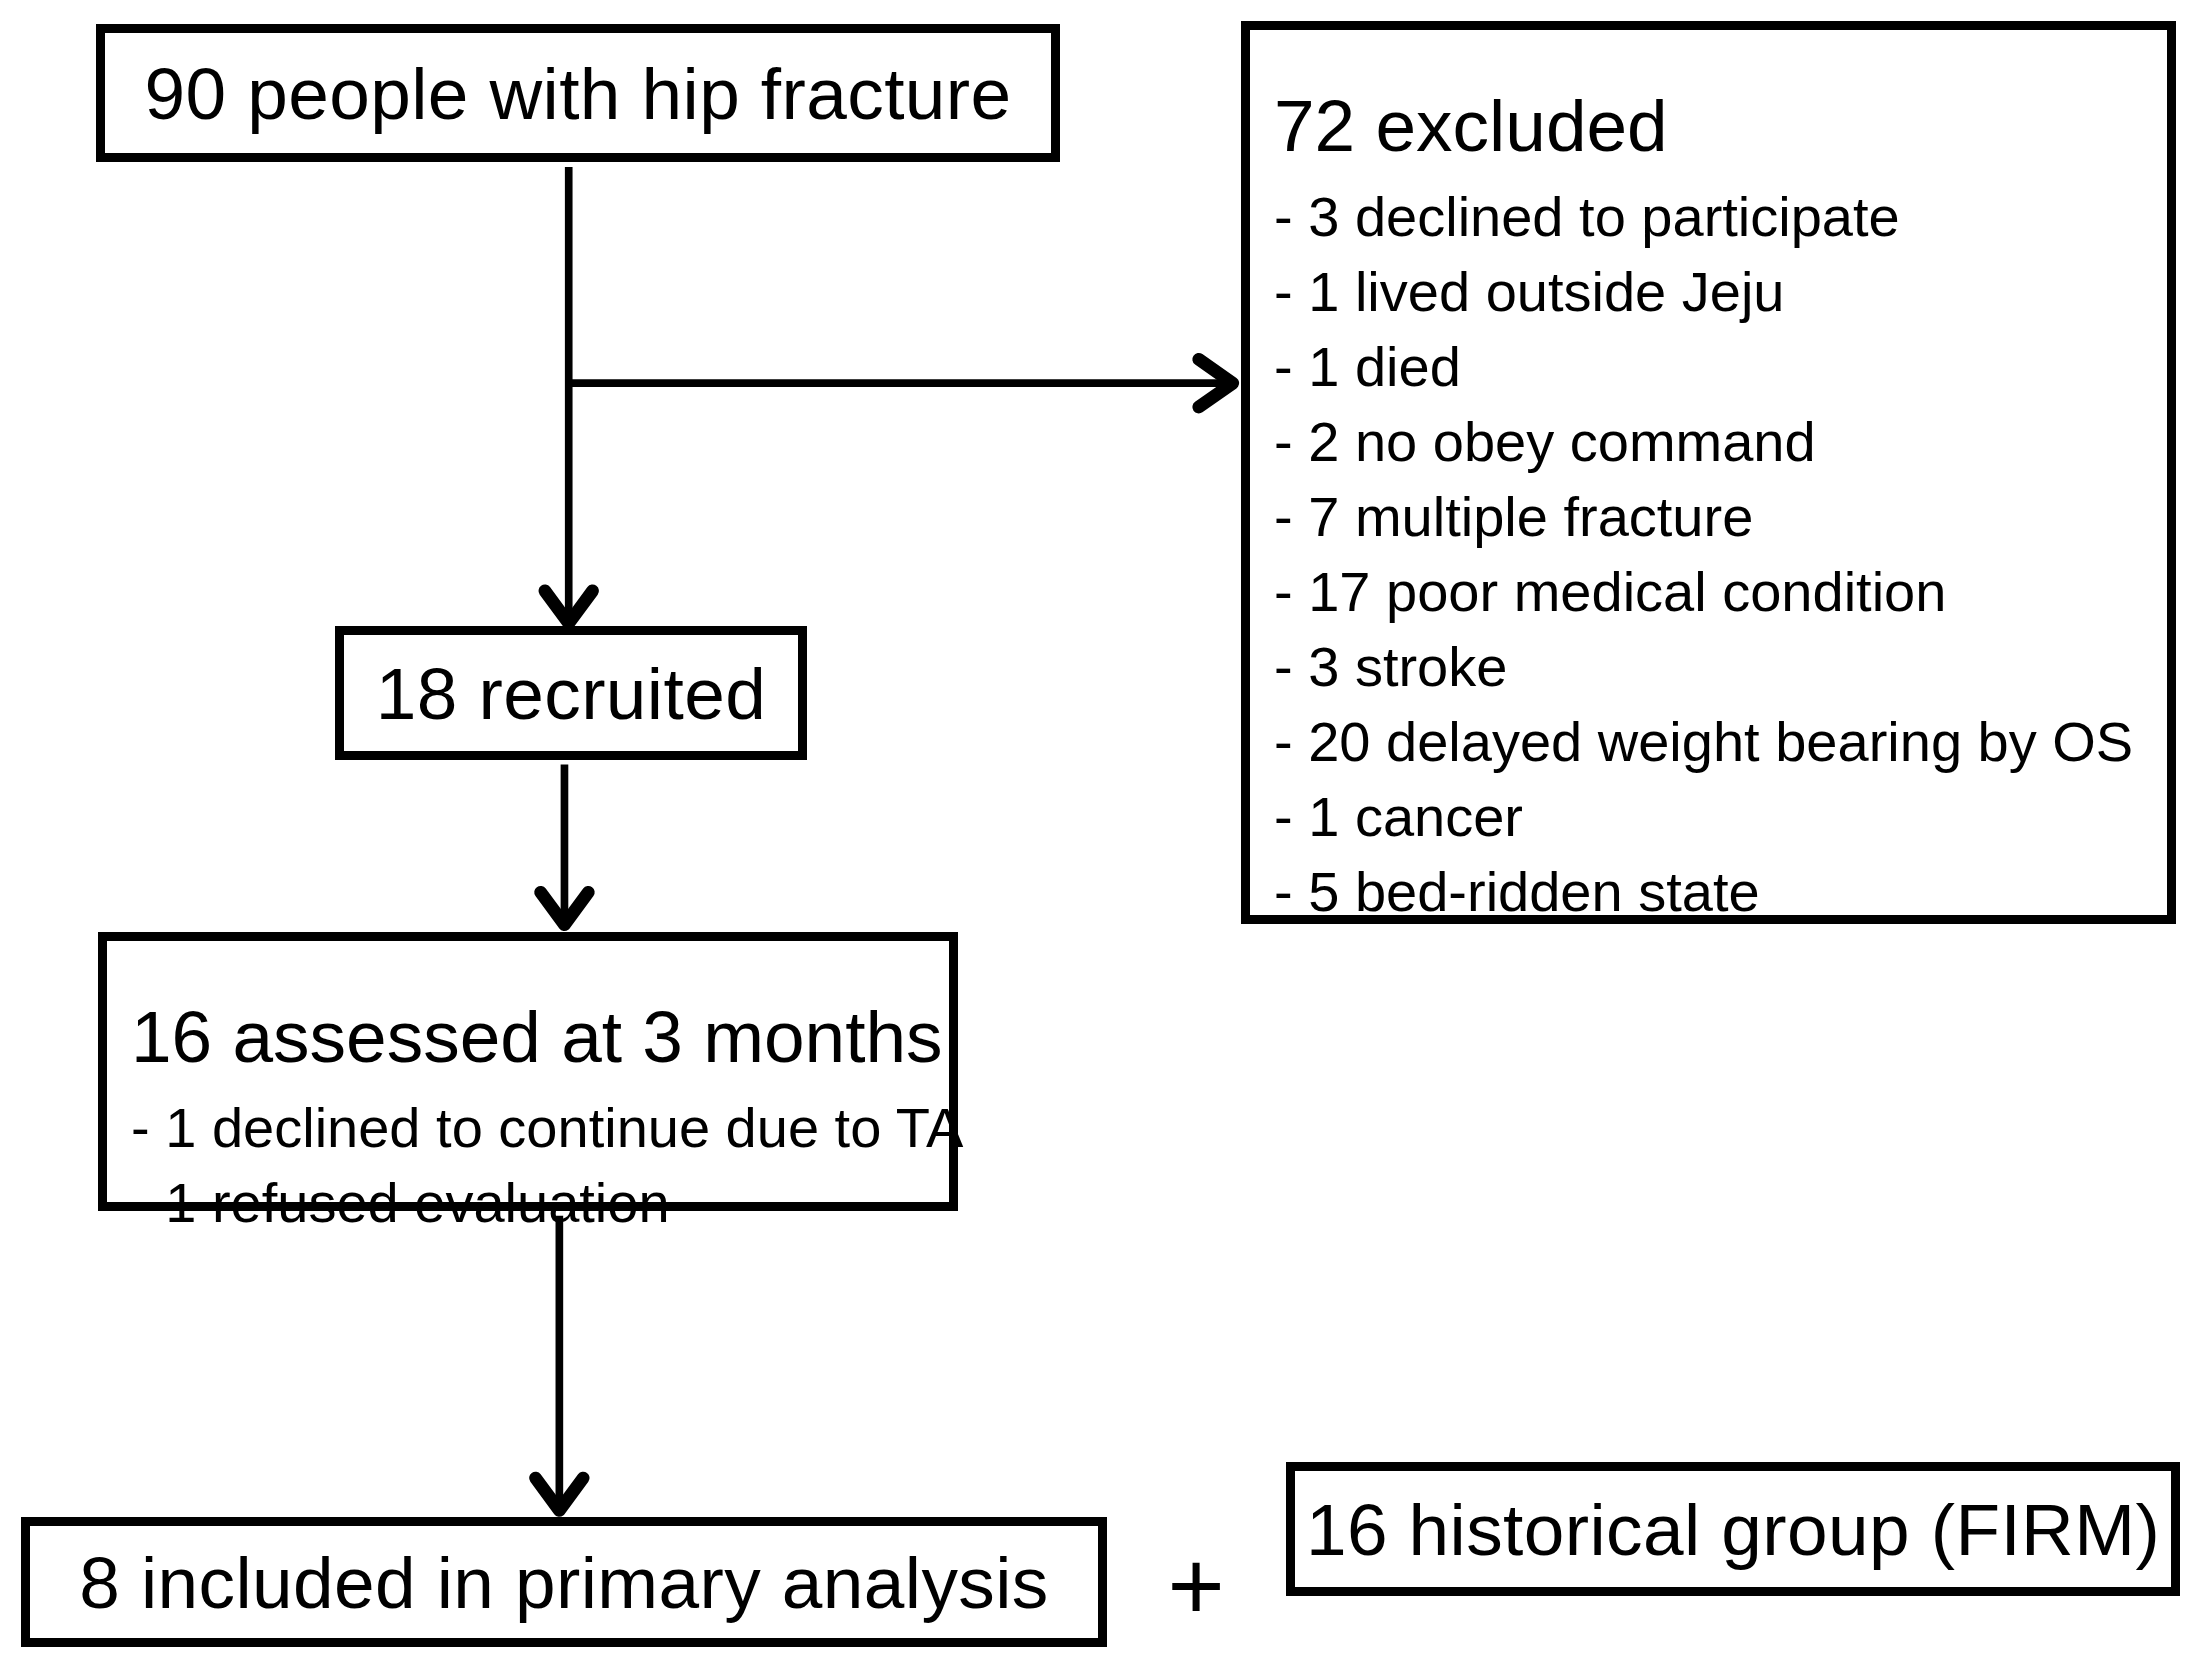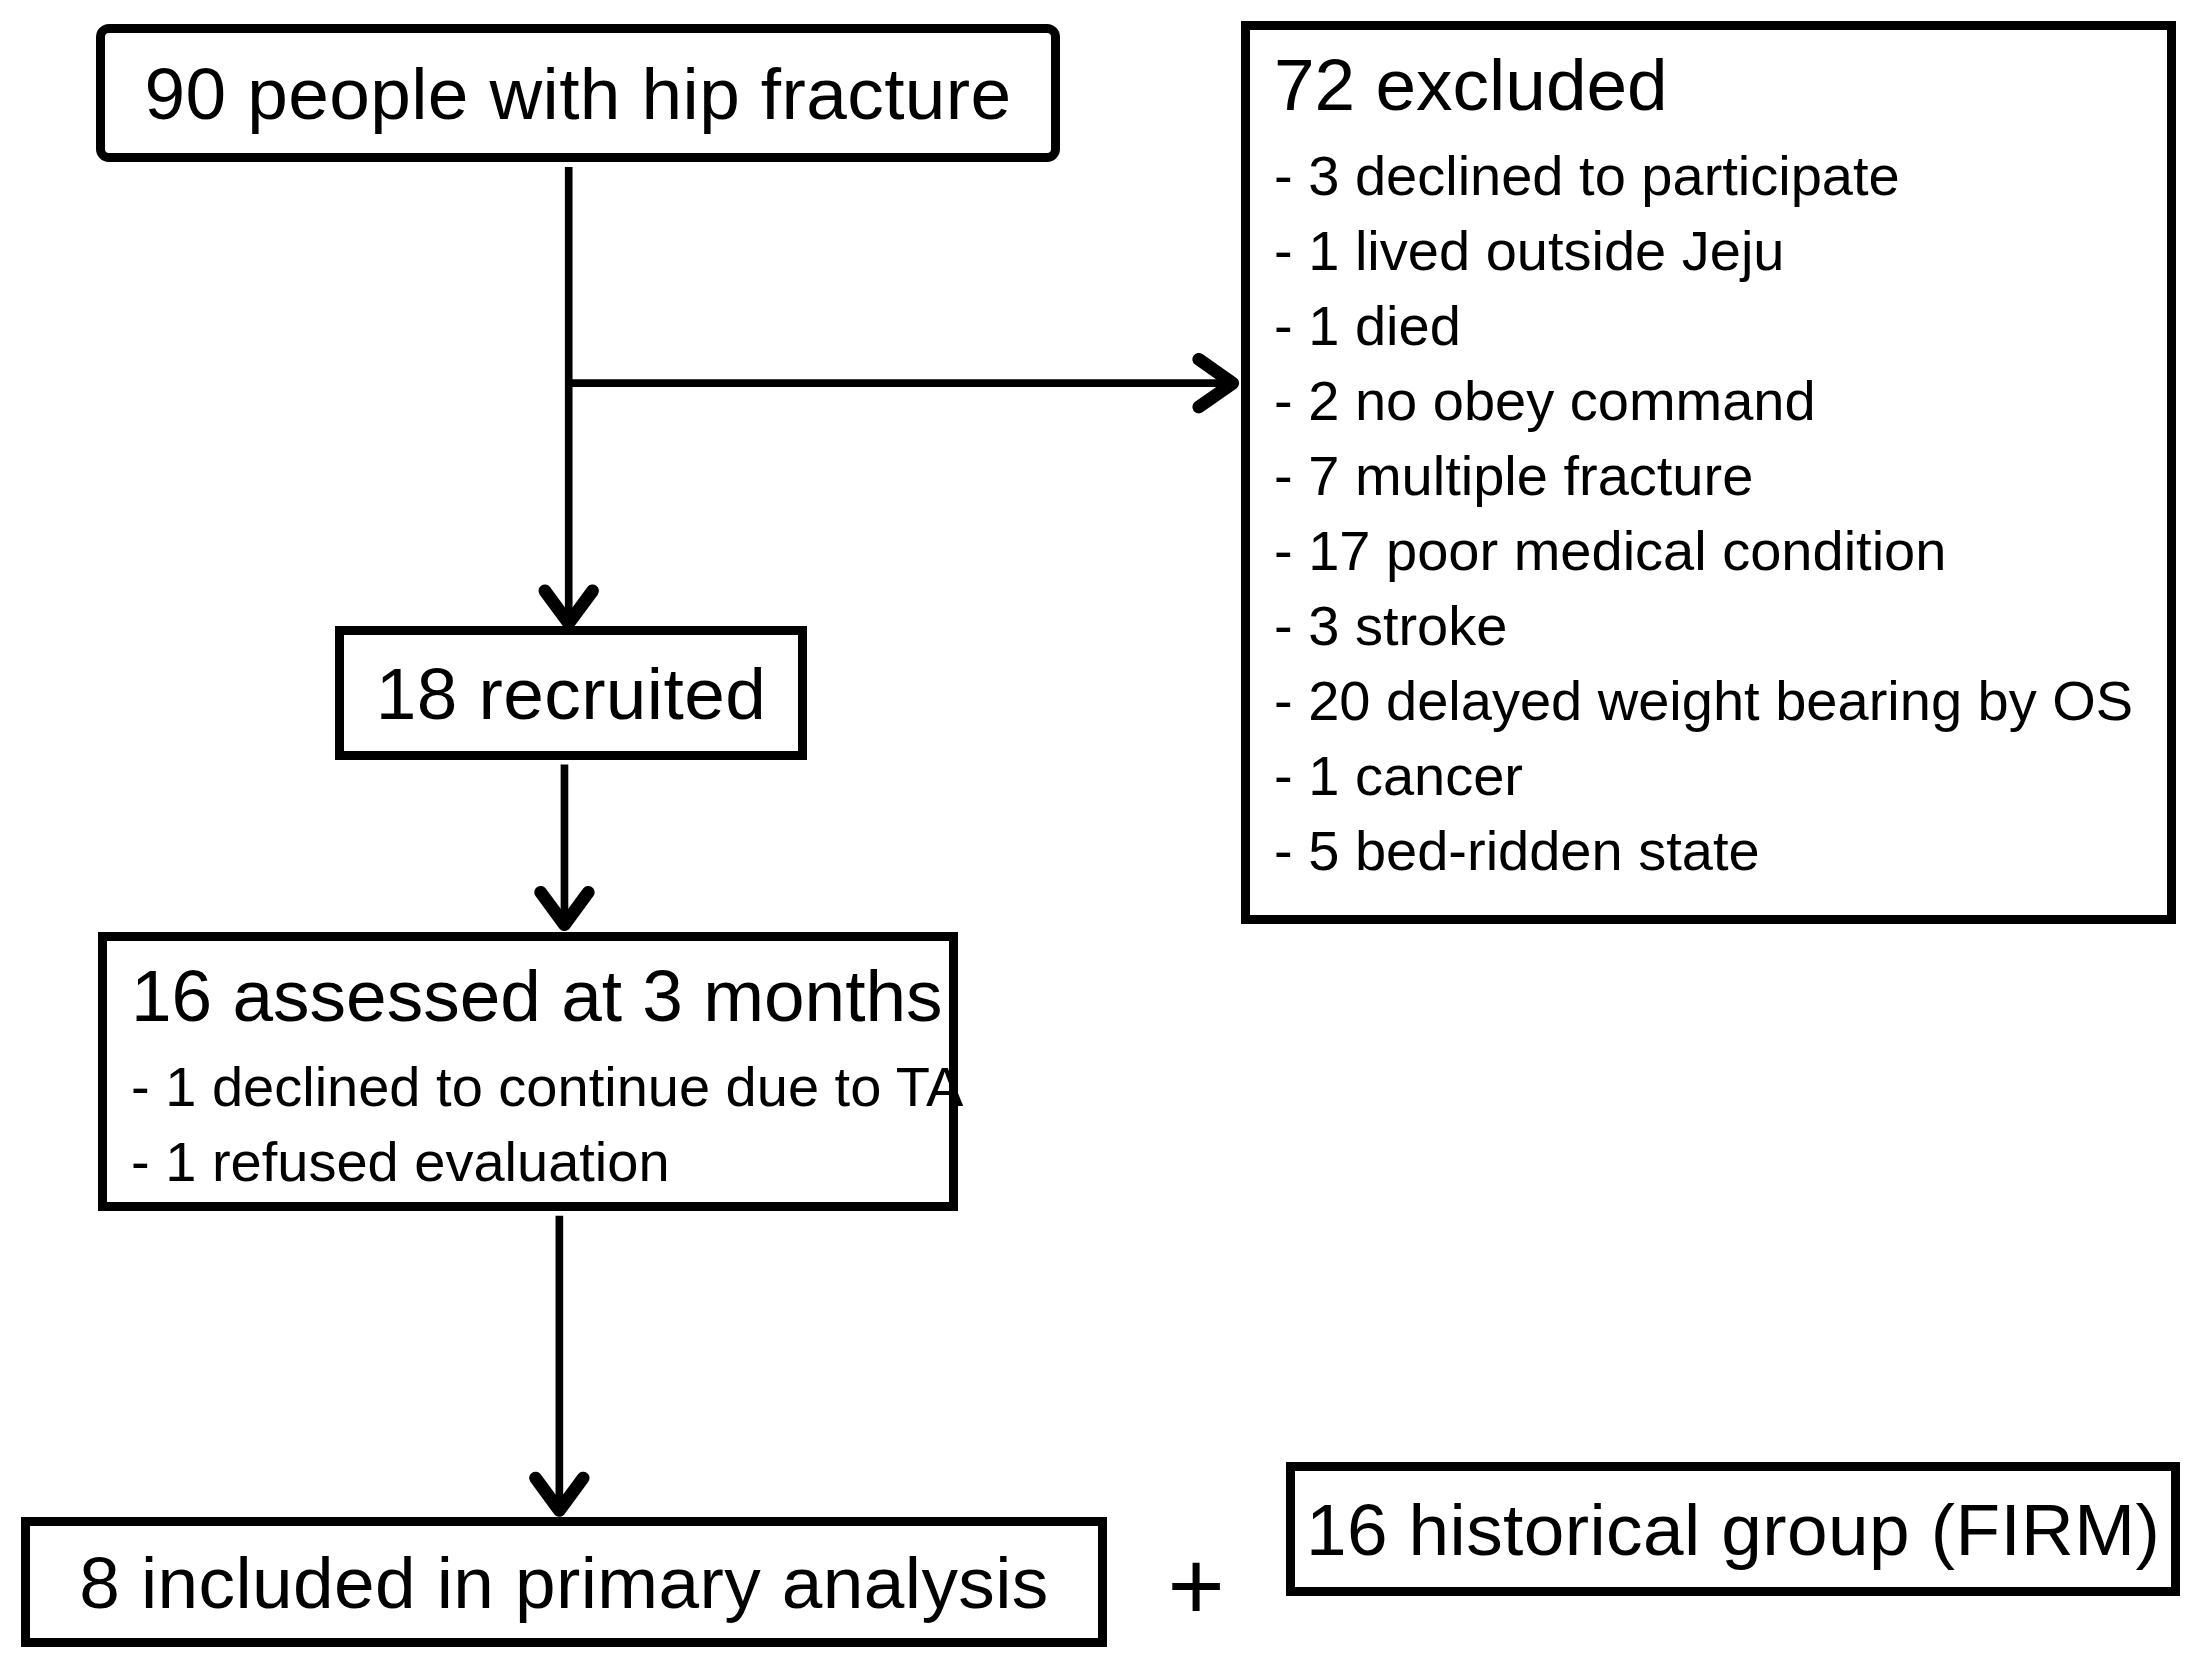--- a/index.html
+++ b/index.html
@@ -34,27 +34,28 @@
     letter-spacing: 0.4px;
   }
   .listbox {
     padding: 6.8px 8.5px 0 24px;
   }
   .listbox .box-title {
     font-size: 73px;
     line-height: 95px;
     white-space: nowrap;
     margin-bottom: 6px;
+    margin-top: 41px;
   }
   .listbox .reason-item {
     font-size: 56px;
     line-height: 75px;
     white-space: nowrap;
   }
-  #box-enrolled   { left: 96px;  top: 24px;   width: 964px; height: 138px; border-radius: 13px; }
+  #box-enrolled   { left: 96px;  top: 24px;   width: 964px; height: 138px; }
   #box-excluded   { left: 1241px; top: 21px;   width: 935px; height: 903px; }
   #box-recruited  { left: 335px;  top: 626px;  width: 472px;  height: 134px; }
   #box-assessed   { left: 98px;  top: 932px; width: 860px; height: 279px; }
   #box-primary    { left: 21px;   top: 1517px; width: 1086px; height: 130px; }
   #box-historical { left: 1286px; top: 1462px; width: 894px; height: 134px; }
   #plus-operator {
     position: absolute;
     left: 1132px;
     top: 1522px;
     width: 128px;

